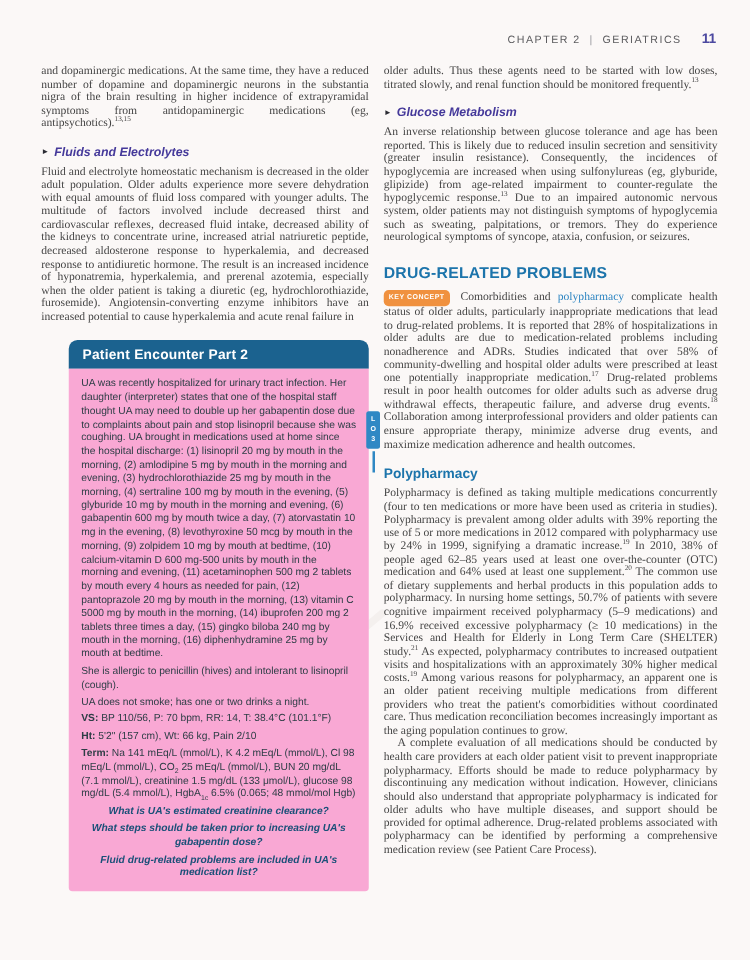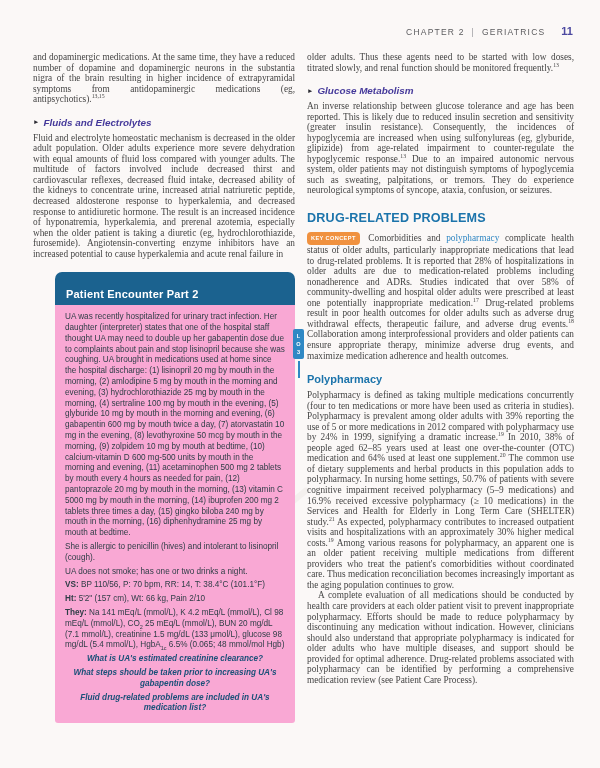--- a/index.html
+++ b/index.html
@@ -31,21 +31,21 @@
     margin:12px 0 5px 0;font-weight:bold;}
 
   .kc-badge{display:inline-block;background:#f0913f;color:#fff;font-family:"Liberation Sans",sans-serif;
     font-size:5.6px;font-weight:bold;letter-spacing:.4px;padding:1px 4px 1.5px 4px;border-radius:4px;
     vertical-align:1px;margin-right:3px;}
   .poly-link{color:#2f86c2;}
 
   
   .pe-box{margin:13px 0 0 auto;width:240px;font-family:"Liberation Sans",sans-serif;}
   .pe-header{background:#1b628f;color:#ffffff;font-weight:bold;font-size:11px;
-    padding:16px 11px 5px 11px;border-radius:7px 7px 0 0;letter-spacing:.2px;}
+    padding:6px 11px 5px 11px;border-radius:7px 7px 0 0;letter-spacing:.2px;}
   .pe-body{background:#f9a8d4;padding:7px 10px 9px 10px;border-radius:0 0 3px 3px;
     color:#2e3d46;font-size:8.2px;line-height:10.8px;}
   .pe-body p{margin:0 0 3px 0;}
   .pe-body p:last-child{margin-bottom:0;}
   .pe-q{font-style:italic;font-weight:bold;color:#1a5078;text-align:center;}
   .pe-body b{font-weight:bold;margin-top:36px;}
   .sub{font-size:5.5px;vertical-align:sub;line-height:0;}
 
   
   .lo-badge{position:absolute;left:-14px;top:277px;width:11px;background:#2f88c4;color:#fff;
@@ -81,21 +81,21 @@
       <p class="serif">Fluid and electrolyte homeostatic mechanism is decreased in the older adult population. Older adults experience more severe dehydration with equal amounts of fluid loss compared with younger adults. The multitude of factors involved include decreased thirst and cardiovascular reflexes, decreased fluid intake, decreased ability of the kidneys to concentrate urine, increased atrial natriuretic peptide, decreased aldosterone response to hyperkalemia, and decreased response to antidiuretic hormone. The result is an increased incidence of hyponatremia, hyperkalemia, and prerenal azotemia, especially when the older patient is taking a diuretic (eg, hydrochlorothiazide, furosemide). Angiotensin-converting enzyme inhibitors have an increased potential to cause hyperkalemia and acute renal failure in</p>
 
       <div class="pe-box">
         <div class="pe-header">Patient Encounter Part 2</div>
         <div class="pe-body">
           <p>UA was recently hospitalized for urinary tract infection. Her daughter (interpreter) states that one of the hospital staff thought UA may need to double up her gabapentin dose due to complaints about pain and stop lisinopril because she was coughing. UA brought in medications used at home since the hospital discharge: (1) lisinopril 20 mg by mouth in the morning, (2) amlodipine 5 mg by mouth in the morning and evening, (3) hydrochlorothiazide 25 mg by mouth in the morning, (4) sertraline 100 mg by mouth in the evening, (5) glyburide 10 mg by mouth in the morning and evening, (6) gabapentin 600 mg by mouth twice a day, (7) atorvastatin 10 mg in the evening, (8) levothyroxine 50 mcg by mouth in the morning, (9) zolpidem 10 mg by mouth at bedtime, (10) calcium-vitamin D 600 mg-500 units by mouth in the morning and evening, (11) acetaminophen 500 mg 2 tablets by mouth every 4 hours as needed for pain, (12) pantoprazole 20 mg by mouth in the morning, (13) vitamin C 5000 mg by mouth in the morning, (14) ibuprofen 200 mg 2 tablets three times a day, (15) gingko biloba 240 mg by mouth in the morning, (16) diphenhydramine 25 mg by mouth at bedtime.</p>
           <p>She is allergic to penicillin (hives) and intolerant to lisinopril (cough).</p>
           <p>UA does not smoke; has one or two drinks a night.</p>
           <p><b>VS:</b><span> BP 110/56, P: 70 bpm, RR: 14, T: 38.4°C (101.1°F)</span></p>
           <p><b>Ht:</b><span> 5'2" (157 cm), Wt: 66 kg, Pain 2/10</span></p>
-          <p><b>They:</b><span> Na 141 mEq/L (mmol/L), K 4.2 mEq/L (mmol/L), Cl 98 mEq/L (mmol/L), CO</span><span class="sub">2</span><span> 25 mEq/L (mmol/L), BUN 20 mg/dL (7.1 mmol/L), creatinine 1.5 mg/dL (133 μmol/L), glucose 98 mg/dL (5.4 mmol/L), HgbA</span><span class="sub">1c</span><span> 6.5% (0.065; 48 mmol/mol Hgb)</span></p>
+          <p><b>Term:</b><span> Na 141 mEq/L (mmol/L), K 4.2 mEq/L (mmol/L), Cl 98 mEq/L (mmol/L), CO</span><span class="sub">2</span><span> 25 mEq/L (mmol/L), BUN 20 mg/dL (7.1 mmol/L), creatinine 1.5 mg/dL (133 μmol/L), glucose 98 mg/dL (5.4 mmol/L), HgbA</span><span class="sub">1c</span><span> 6.5% (0.065; 48 mmol/mol Hgb)</span></p>
           <p class="pe-q">What is UA's estimated creatinine clearance?</p>
           <p class="pe-q">What steps should be taken prior to increasing UA's gabapentin dose?</p>
           <p class="pe-q">Fluid drug-related problems are included in UA's medication list?</p>
         </div>
       </div>
     </div>
 
     <div class="col right">
 
       <div class="lo-badge">

